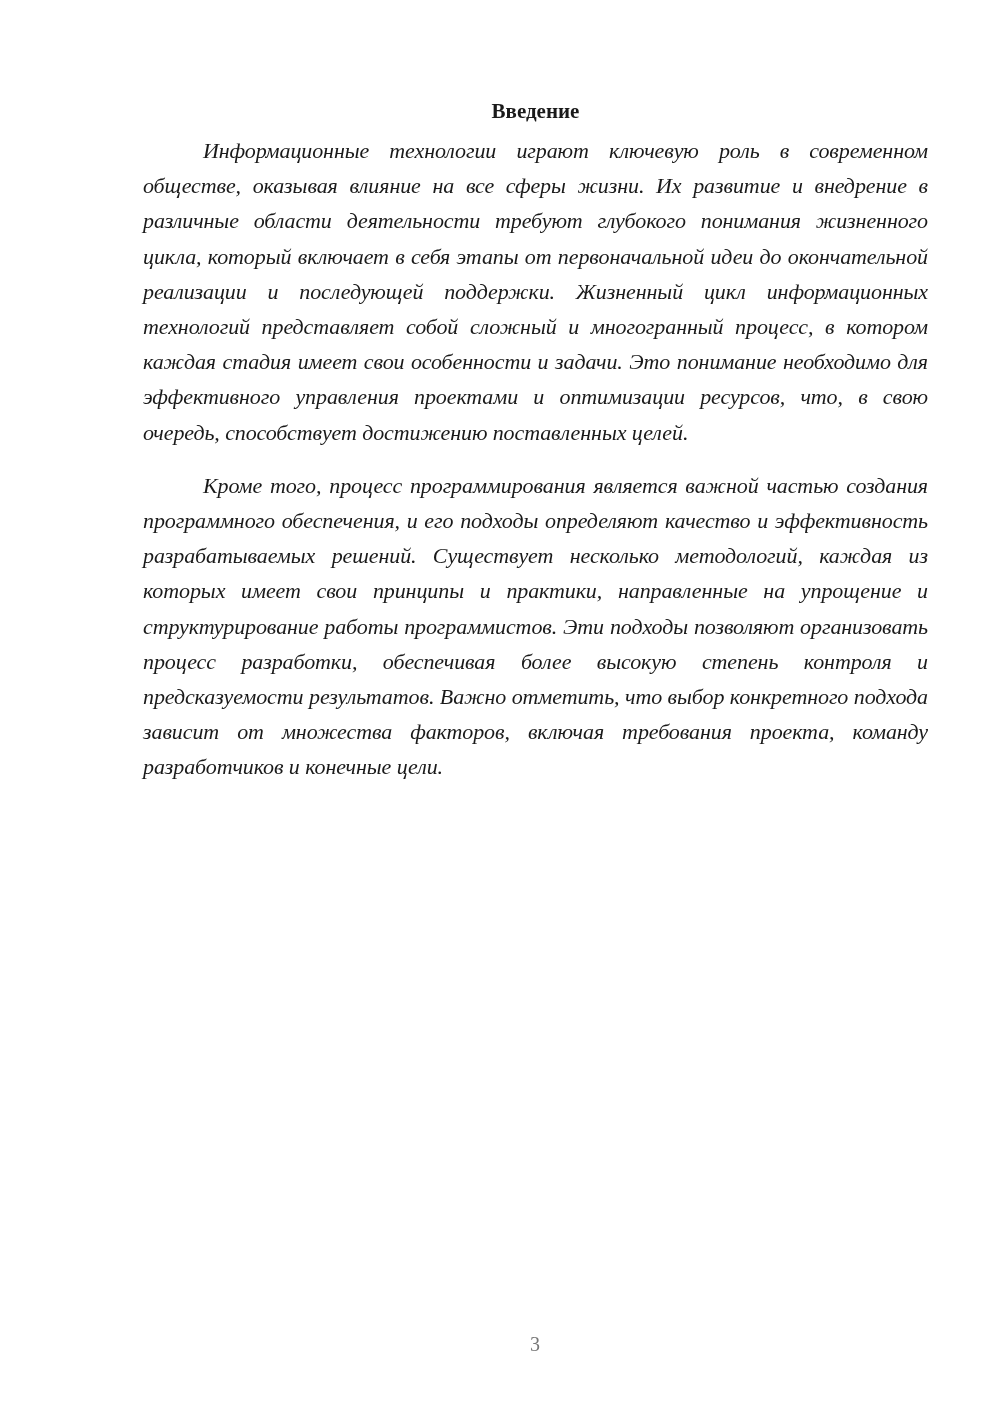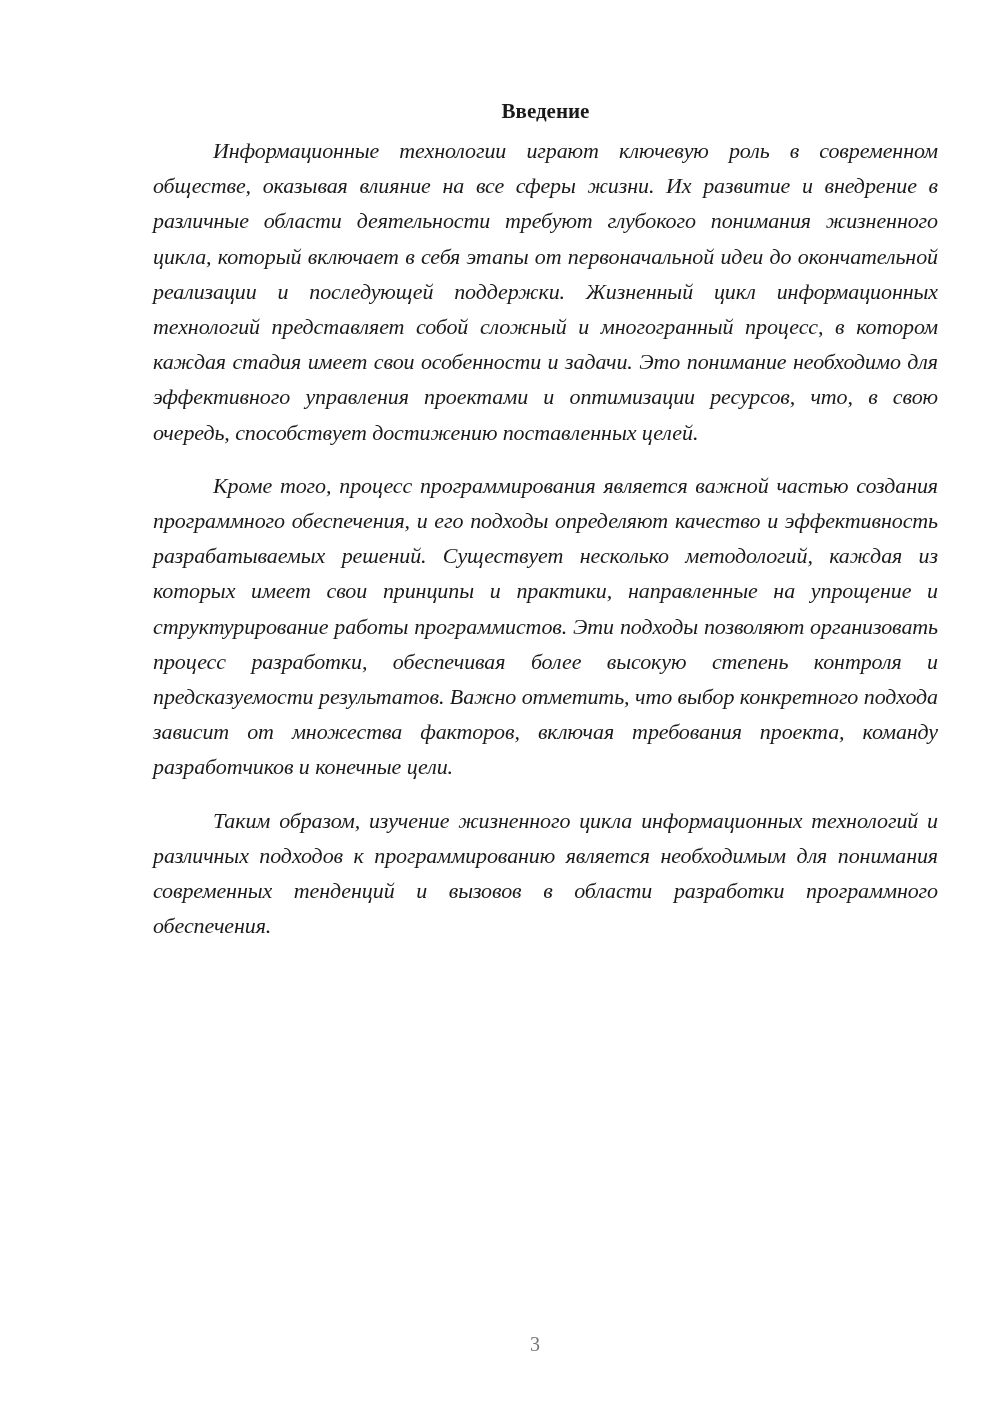--- a/index.html
+++ b/index.html
@@ -10,21 +10,21 @@
     body {
       width: 1000px;
       height: 1414px;
       position: relative;
       overflow: hidden;
       font-family: "Liberation Serif", "DejaVu Serif", serif;
       color: #1a1a1a;
     }
     .page {
       position: absolute;
-      left: 153px;
+      left: 143px;
       top: 96px;
       width: 785px;
     }
     .title {
       text-align: center;
       font-weight: bold;
       font-size: 21px;
       line-height: 30px;
       margin: 0 0 7px 0;
       padding-left: 0px;
@@ -51,16 +51,15 @@
       font-family: "Liberation Serif", "DejaVu Serif", serif;
     }
   </style>
 </head>
 <body>
 
 <div class="page">
   <h1 class="title">Введение</h1>
   <p class="para p1">Информационные технологии играют ключевую роль в современном обществе, оказывая влияние на все сферы жизни. Их развитие и внедрение в различные области деятельности требуют глубокого понимания жизненного цикла, который включает в себя этапы от первоначальной идеи до окончательной реализации и последующей поддержки. Жизненный цикл информационных технологий представляет собой сложный и многогранный процесс, в котором каждая стадия имеет свои особенности и задачи. Это понимание необходимо для эффективного управления проектами и оптимизации ресурсов, что, в свою очередь, способствует достижению поставленных целей.</p>
   <p class="para p2">Кроме того, процесс программирования является важной частью создания программного обеспечения, и его подходы определяют качество и эффективность разрабатываемых решений. Существует несколько методологий, каждая из которых имеет свои принципы и практики, направленные на упрощение и структурирование работы программистов. Эти подходы позволяют организовать процесс разработки, обеспечивая более высокую степень контроля и предсказуемости результатов. Важно отметить, что выбор конкретного подхода зависит от множества факторов, включая требования проекта, команду разработчиков и конечные цели.</p>
-  <p class="para p3">Таким образом, изучение жизненного цикла информационных технологий и различных подходов к программированию является необходимым для понимания современных тенденций и вызовов в области разработки программного обеспечения.</p>
 </div>
 
 <div class="page-number">3</div>
 
 </body></html>

